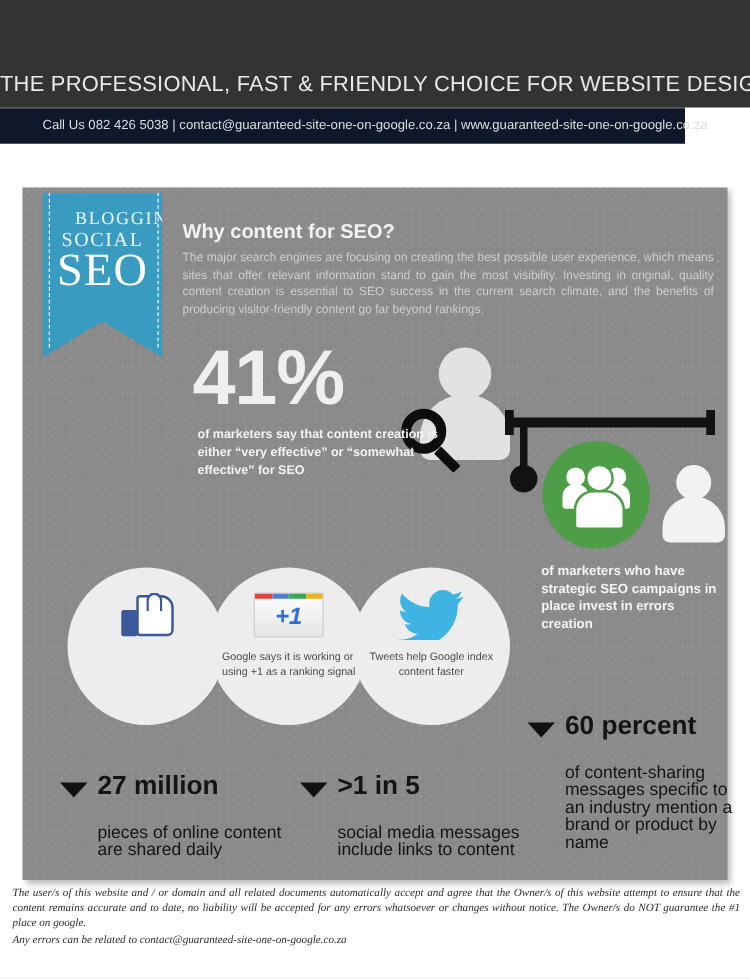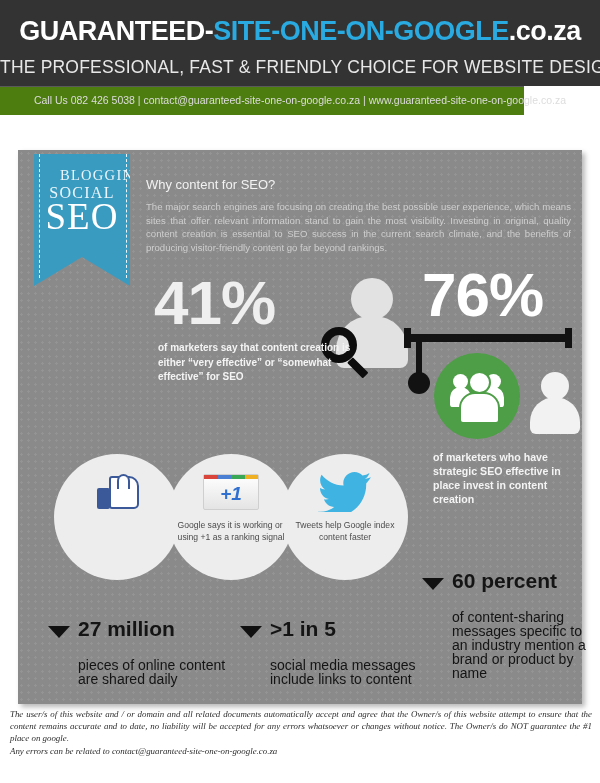--- a/index.html
+++ b/index.html
@@ -16,22 +16,23 @@
   .brand{
     position:absolute;left:0;top:16px;width:600px;text-align:center;
     font-size:27px;font-weight:bold;letter-spacing:-0.5px;color:#ffffff;white-space:nowrap;
   }
   .brand .cy{color:#29abe2;}
   .tagline{
     position:absolute;left:0;top:57px;width:600px;text-align:center;
     font-size:17.5px;color:#e8e8e8;letter-spacing:0.2px;white-space:nowrap;
   }
   .contactbar{
-    position:absolute;left:0;top:86px;width:524px;height:28px;background:#4d7c0f;
+    position:absolute;left:0;top:86px;width:524px;height:28px;background:#0f172a;
     border-top:1px solid #5a5a5a;
+    padding-left:24px;
   }
   .contactbar .ct{
     position:absolute;left:0;top:7px;width:600px;text-align:center;
     font-size:10.5px;color:#dddddd;white-space:nowrap;
   }
 
   
   .panel{
     position:absolute;left:18px;top:150px;width:564px;height:554px;
     background:#8a8a8a;
@@ -48,21 +49,21 @@
   }
   .ribbon .dash{
     position:absolute;left:5px;top:0;width:86px;height:124px;
     border-left:1px dashed #eaf6fb;border-right:1px dashed #eaf6fb;
   }
   .rb1{position:absolute;left:0;top:13px;width:96px;text-align:center;font-family:"Liberation Serif",serif;font-size:14.5px;letter-spacing:1.3px;color:#eaf6fb;padding-left:21px;}
   .rb2{position:absolute;left:0;top:30px;width:96px;text-align:center;font-family:"Liberation Serif",serif;font-size:16px;letter-spacing:1.3px;color:#eaf6fb;}
   .rb3{position:absolute;left:0;top:44px;width:96px;text-align:center;font-family:"Liberation Serif",serif;font-size:37px;letter-spacing:1px;color:#ffffff;line-height:1;}
 
   
-  .introHead{position:absolute;left:128px;top:27px;font-size:13px;font-weight:normal;color:#f2f2f2;}
+  .introHead{position:absolute;left:128px;top:27px;font-size:16px;font-weight:bold;color:#f2f2f2;}
   .introBody{position:absolute;left:128px;top:50px;width:425px;font-size:9.6px;line-height:13.5px;color:#cfcfcf;text-align:justify;}
 
   
   .n92{position:absolute;left:136px;top:122px;font-size:62px;font-weight:bold;color:#efefef;line-height:1;letter-spacing:-1px;}
   .c92{position:absolute;left:140px;top:191px;width:215px;font-size:10px;line-height:14.5px;color:#f4f4f4;font-weight:bold;}
 
   
   .person{position:absolute;}
   .person .head{position:absolute;border-radius:50%;background:#e2e2e2;}
   .person .body{position:absolute;background:#e2e2e2;border-radius:34px 34px 8px 8px;}
@@ -145,21 +146,20 @@
   .disc .dtitle{display:block;}
   .disc .dbody{display:block;text-align:justify;}
   .disc .dtail{display:block;}
 </style>
 </head>
 <body>
 
 <div class="page">
 
   <div class="header">
-    <div class="brand"><span>GUARANTEED-</span><span class="cy">SITE-ONE-ON-GOOGLE</span><span>.co.za</span></div>
     <div class="tagline">THE PROFESSIONAL, FAST &amp; FRIENDLY CHOICE FOR WEBSITE DESIGN</div>
   </div>
   <div class="contactbar">
     <div class="ct">Call Us 082 426 5038  |  contact@guaranteed-site-one-on-google.co.za | www.guaranteed-site-one-on-google.co.za</div>
   </div>
 
   <div class="panel">
 
     <div class="rtop"></div>
     <div class="ribbon">
@@ -176,41 +176,40 @@
       <div class="head"></div>
       <div class="body"></div>
     </div>
     <div class="n92">41%</div>
     <div class="mag">
       <div class="ring"></div>
       <div class="hand"></div>
     </div>
     <div class="c92">of marketers say that content creation is either “very effective” or “somewhat effective” for SEO</div>
 
-    <div class="n76">76%</div>
     <div class="bracket">
       <div class="capL"></div>
       <div class="capR"></div>
     </div>
     <div class="drop"></div>
     <div class="dropdot"></div>
     <div class="greencircle"></div>
     <div class="grp">
       <i class="h1"></i>
       <i class="h3"></i>
       <i class="b1"></i>
       <i class="b3"></i>
       <i class="h2"></i>
       <i class="b2"></i>
     </div>
     <div class="person p76">
       <div class="head"></div>
       <div class="body"></div>
     </div>
-    <div class="c76">of marketers who have strategic SEO effective in place invest in content creation</div>
+    <div class="c76">of marketers who have strategic SEO campaigns in place invest in errors creation</div>
 
 
     <div class="circ c1">
       <div class="fb">
         <div class="cuff"></div>
         <div class="thumb"></div>
         <div class="up"></div>
       </div>
     </div>
 

